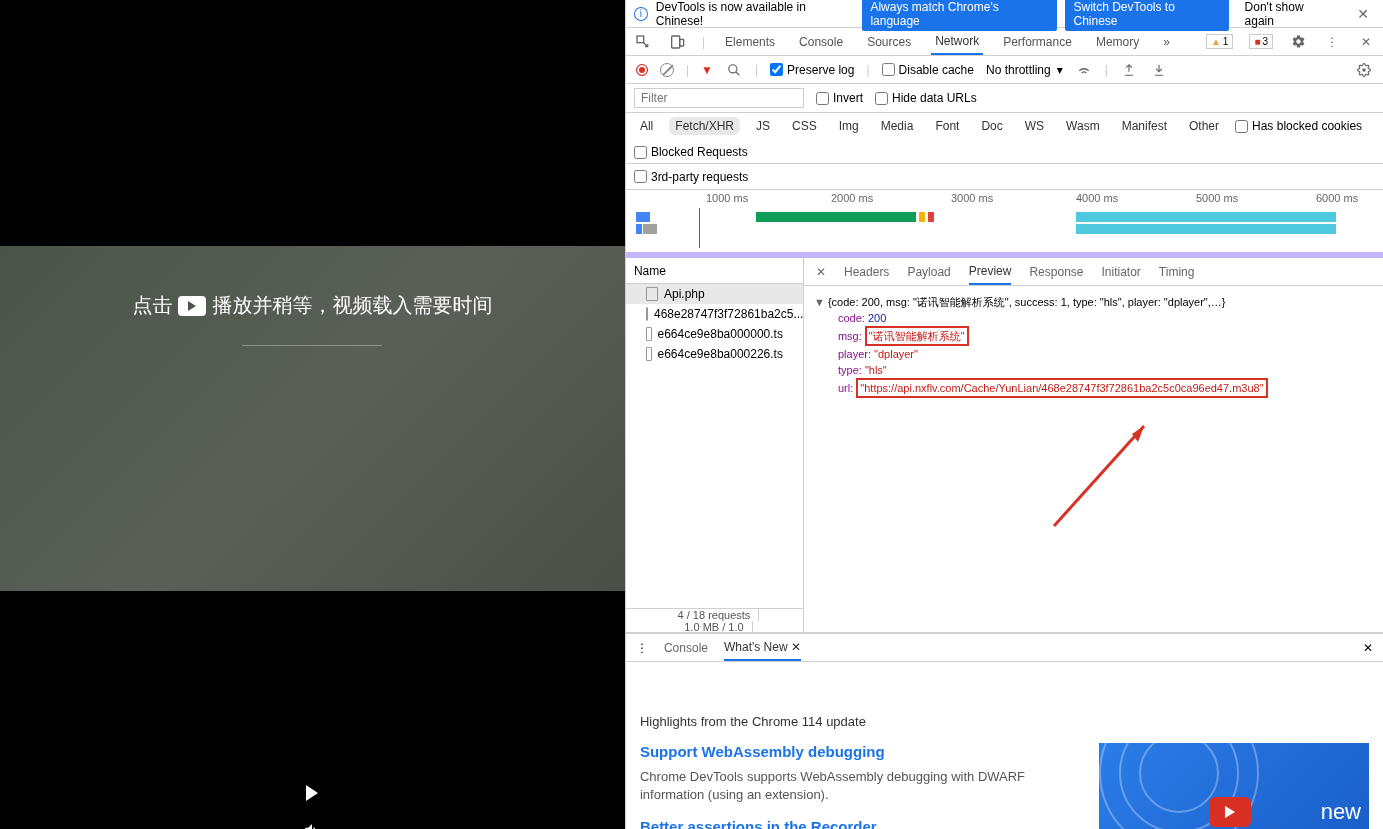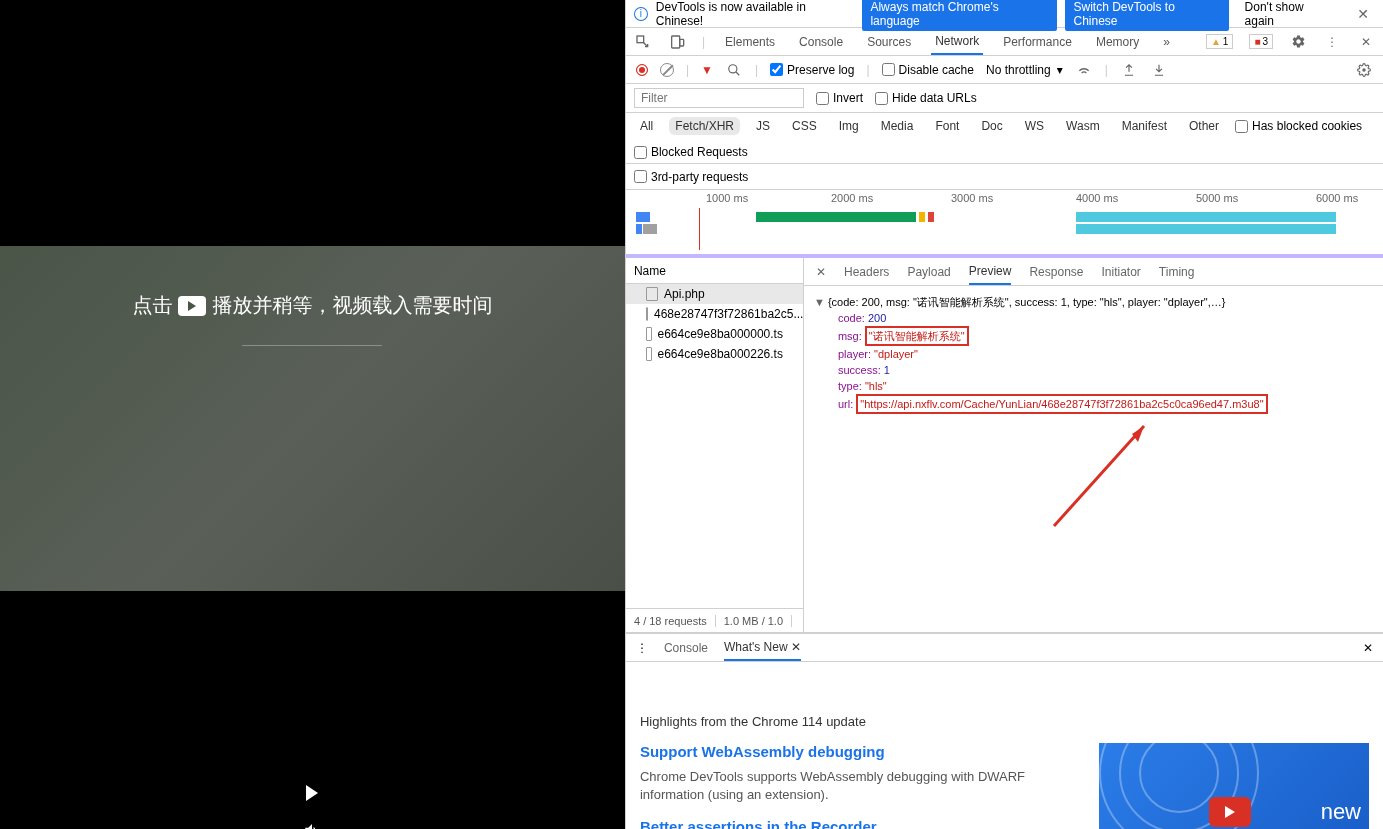--- a/index.html
+++ b/index.html
@@ -37,34 +37,34 @@
 .filter-icon { color: #d93025; cursor: pointer; }
 .chk { display: flex; align-items: center; gap: 4px; }
 .chk input { width: 13px; height: 13px; }
 .select-text { display: flex; align-items: center; gap: 6px; cursor: pointer; }
 .filter-row { display: flex; align-items: center; border-bottom: 1px solid #d0d0d0; font-size: 12px; gap: 12px; padding: 4px 8px; flex-wrap: wrap; }
 .filter-input { width: 170px; height: 20px; border: 1px solid #ccc; padding: 0 6px; font-size: 12px; }
 .type-row { display: flex; align-items: center; border-bottom: 1px solid #d0d0d0; font-size: 12px; gap: 10px; padding: 4px 8px; flex-wrap: wrap; }
 .type-btn { padding: 2px 6px; cursor: pointer; color: #333; }
 .type-btn.active { background: #e8e8e8; border-radius: 6px; }
 .third-row { height: 26px; display: flex; align-items: center; border-bottom: 1px solid #d0d0d0; font-size: 12px; padding: 0 8px; }
-.timeline { height: 68px; border-bottom: 4px solid #c4b5fd; position: relative; font-size: 11px; color: #666; }
+.timeline { height: 68px; border-bottom: 6px solid #c4b5fd; position: relative; font-size: 11px; color: #666; }
 .timeline .tick { position: absolute; top: 2px; }
 .timeline .bars { position: absolute; top: 22px; left: 10px; right: 10px; height: 30px; }
 .bar-row { height: 10px; position: relative; margin-bottom: 2px; }
 .bar-seg { position: absolute; height: 100%; }
 .timeline .redline { position: absolute; top: 18px; bottom: 4px; width: 1px; background: #d93025; left: 73px; }
 .network-body { flex: 1; display: flex; border-bottom: 1px solid #d0d0d0; overflow: hidden; }
 .name-col { width: 178px; border-right: 1px solid #d0d0d0; display: flex; flex-direction: column; font-size: 12px; }
 .name-header { height: 26px; display: flex; align-items: center; padding: 0 8px; border-bottom: 1px solid #d0d0d0; font-weight: 400; }
 .name-list { flex: 1; overflow: auto; }
 .name-item { height: 20px; display: flex; align-items: center; padding: 0 20px; gap: 6px; cursor: pointer; }
 .name-item.selected { background: #e8e8e8; }
 .file-icon { width: 12px; height: 14px; border: 1px solid #999; border-radius: 1px; }
-.name-footer { height: 24px; border-top: 1px solid #d0d0d0; display: flex; align-items: center; font-size: 11px; color: #555; }
+.name-footer { height: 24px; border-top: 1px solid #d0d0d0; display: flex; align-items: center; font-size: 11px; color: #555; flex-direction: column; }
 .name-footer span { padding: 0 8px; border-right: 1px solid #d0d0d0; }
 .detail-col { flex: 1; display: flex; flex-direction: column; font-size: 12px; }
 .detail-tabs { height: 28px; display: flex; align-items: center; border-bottom: 1px solid #d0d0d0; gap: 18px; padding: 0 12px; }
 .dtab { cursor: pointer; color: #666; height: 100%; display: flex; align-items: center; }
 .dtab.active { color: #333; border-bottom: 2px solid #1a73e8; }
 .detail-body { flex: 1; padding: 8px 10px; font-family: Menlo, Consolas, monospace; font-size: 11px; position: relative; overflow: hidden; }
 .json-line { white-space: nowrap; line-height: 16px; }
 .key { color: #881391; }
 .num { color: #1a1aa6; }
 .str { color: #c41a16; }
@@ -321,21 +321,20 @@
         <span class="dtab active">Preview</span>
         <span class="dtab">Response</span>
         <span class="dtab">Initiator</span>
         <span class="dtab">Timing</span>
       </div>
       <div class="detail-body">
         <div class="json-line"><span style="color:#666">▼ </span><span>{code: 200, msg: "诺讯智能解析系统", success: 1, type: "hls", player: "dplayer",…}</span></div>
         <div class="json-line" style="padding-left:24px"><span class="key">code:</span> <span class="num">200</span></div>
         <div class="json-line" style="padding-left:24px"><span class="key">msg:</span> <span class="highlight-box"><span class="str">"诺讯智能解析系统"</span></span></div>
         <div class="json-line" style="padding-left:24px"><span class="key">player:</span> <span class="str">"dplayer"</span></div>
-        <div class="json-line" style="padding-left:24px"><span class="key">success:</span> <span class="num">1</span></div>
         <div class="json-line" style="padding-left:24px"><span class="key">type:</span> <span class="str">"hls"</span></div>
         <div class="json-line" style="padding-left:24px"><span class="key">url:</span> <span class="highlight-box"><span class="str">"https://api.nxflv.com/Cache/YunLian/468e28747f3f72861ba2c5c0ca96ed47.m3u8"</span></span></div>
         <svg class="arrow-annot" viewBox="0 0 120 120">
             <line x1="10" y1="110" x2="100" y2="10" stroke="#d93025" stroke-width="3"></line>
             <polygon points="100,10 88,18 94,26" fill="#d93025"></polygon>
           </svg>
       </div>
     </div>
   </div>
 

